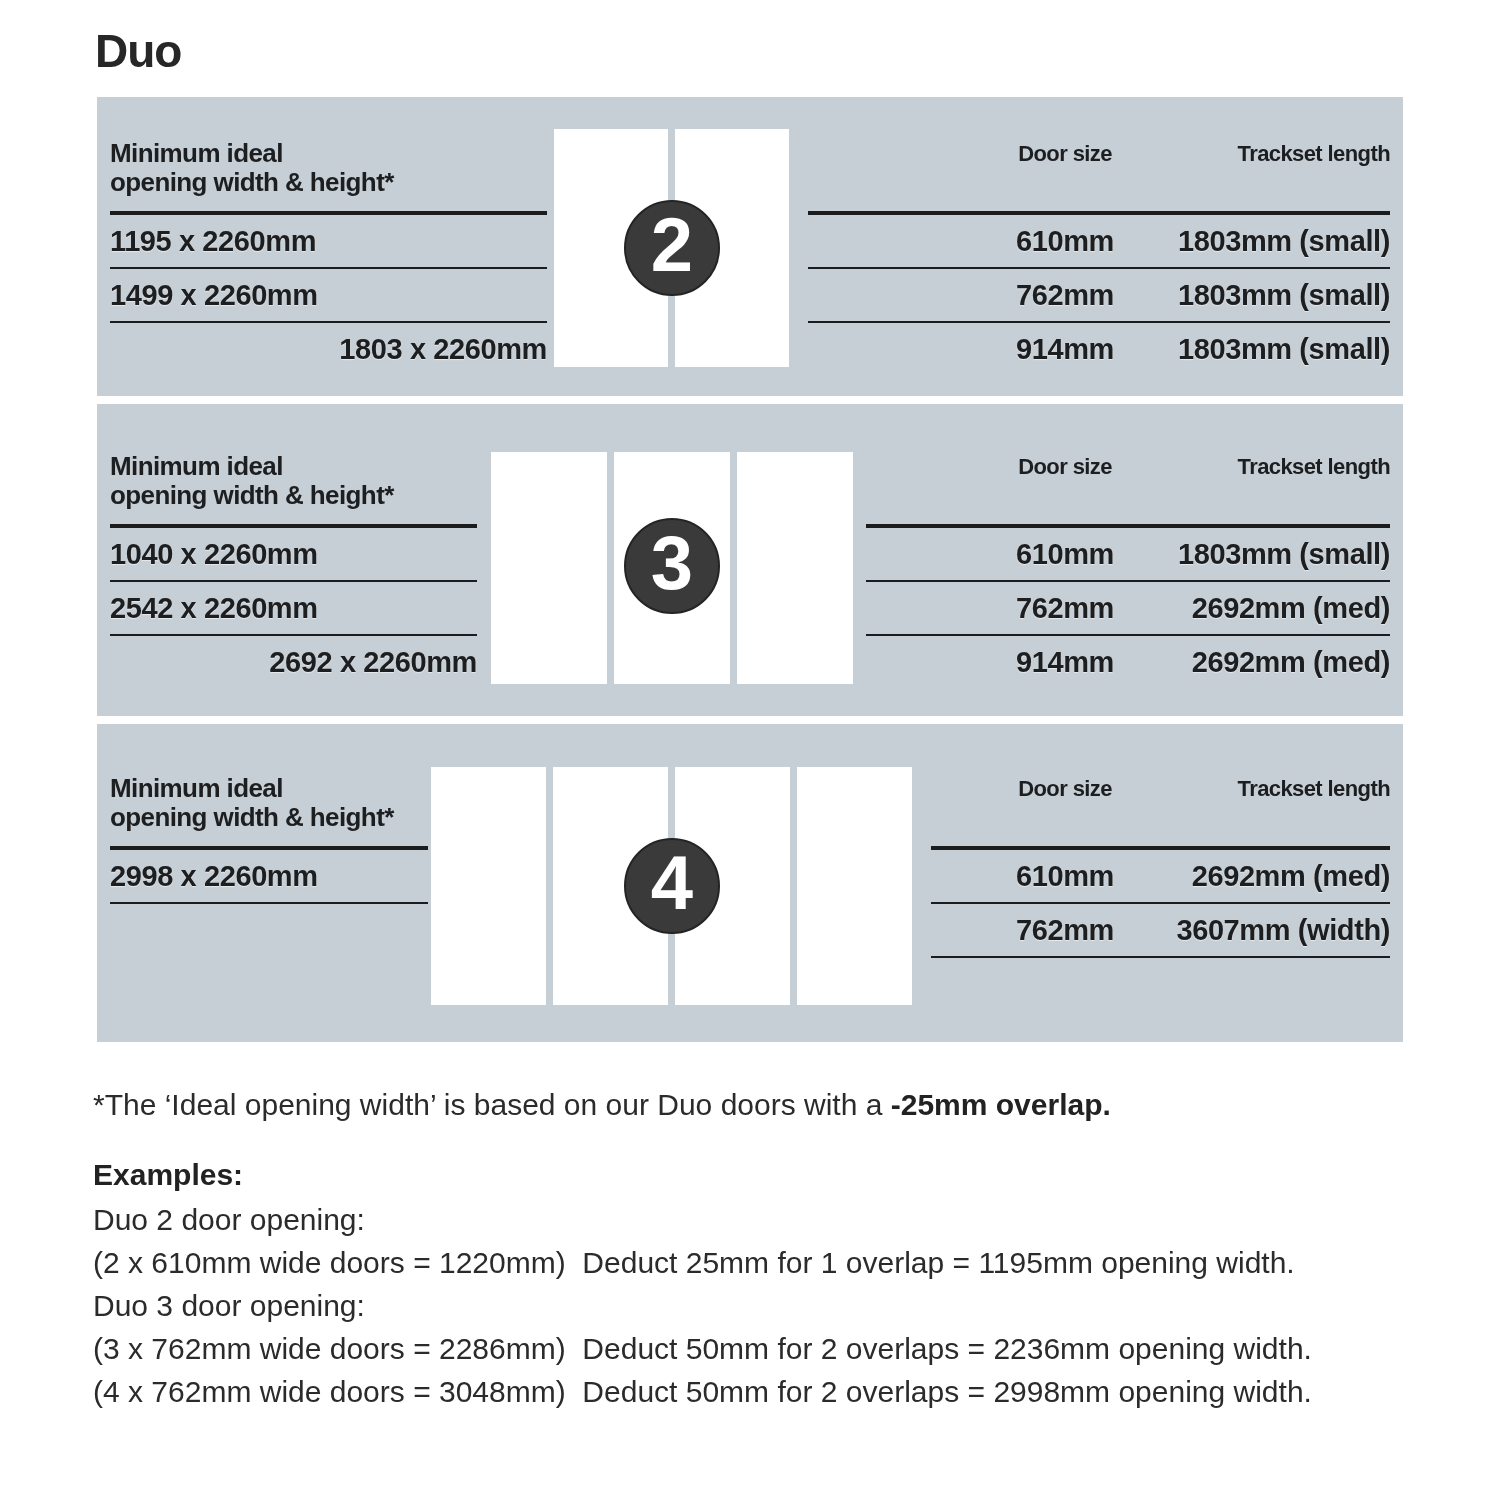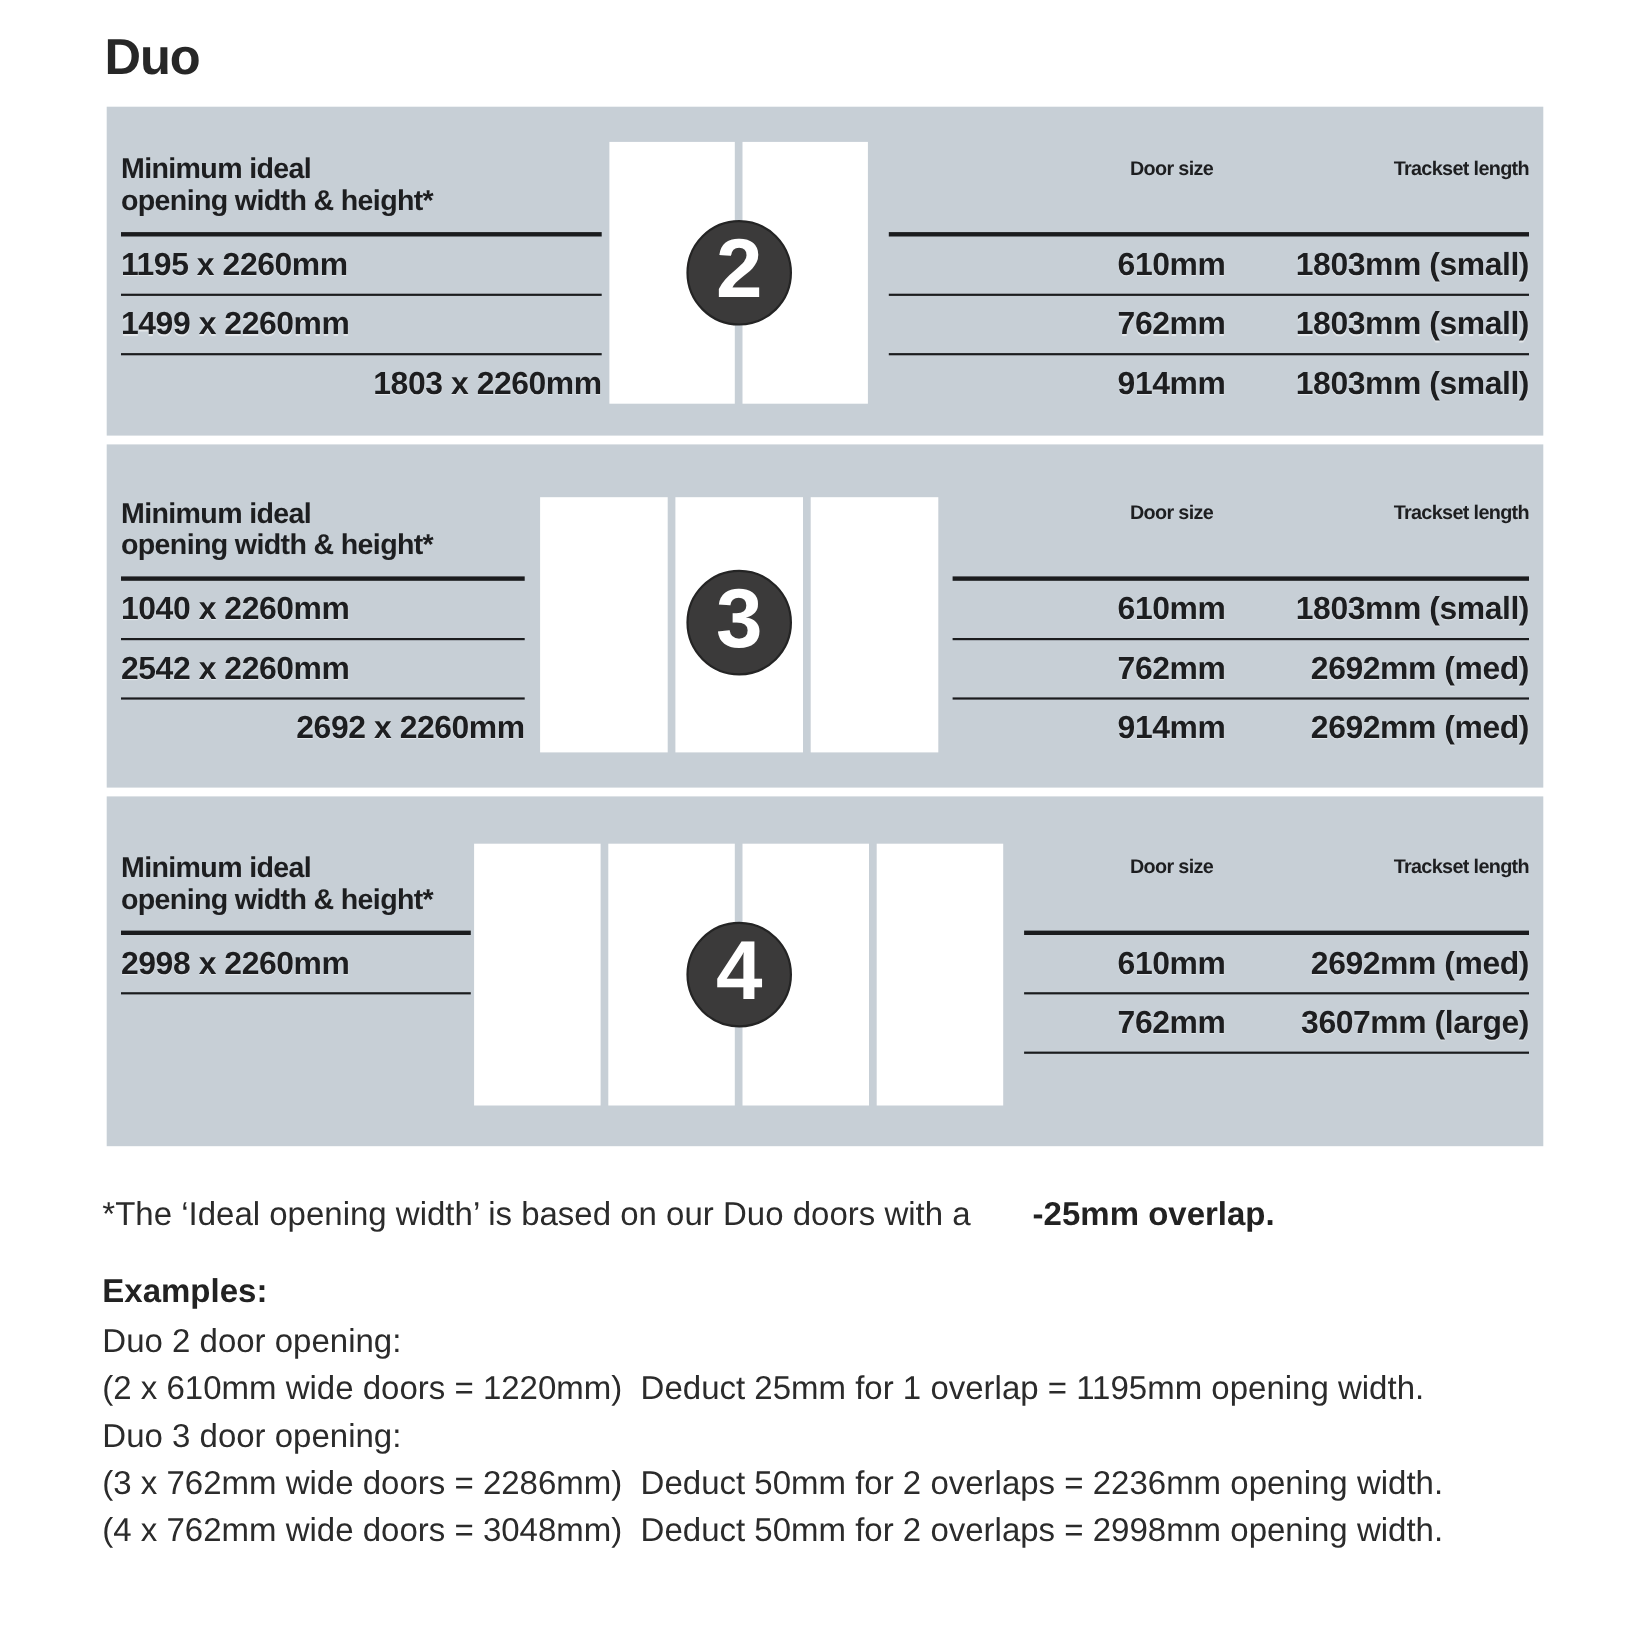--- a/index.html
+++ b/index.html
@@ -55,21 +55,21 @@
   #sec2 .left-table { width:367px; } #sec2 .right-table { width:524px; }
   #sec3 .left-table { width:318px; } #sec3 .right-table { width:459px; }
 
   .left-header {
     position:absolute; top:42px; left:0;
     font-size:26px; font-weight:bold; line-height:29px;
     letter-spacing:-0.6px; white-space:nowrap; color:#1d1e20;
   }
   .right-header {
     position:absolute; top:42px; left:0; right:0;
-    display:flex; font-size:18px; font-weight:bold; line-height:29px;
+    display:flex; font-size:22px; font-weight:bold; line-height:29px;
     letter-spacing:-0.6px; color:#1d1e20;
   }
   .thick-line { position:absolute; top:114px; left:0; right:0; height:4px; background:#1b1c1e; }
 
   .rows { position:absolute; top:118px; left:0; right:0; }
   .row {
     height:52px; display:flex; align-items:center;
     border-bottom:2px solid #1b1c1e;
     font-size:29px; font-weight:bold; letter-spacing:-0.4px; color:#1d1e20;
     text-shadow:0 1px 1px rgba(255,255,255,0.55);
@@ -79,21 +79,21 @@
 
   .spacer { flex:1; }
   .door-col  { width:160px; text-align:center; }
   .track-col { width:245px; text-align:right; }
 
   
   .footnote {
     position:absolute; left:93px; top:1088px; margin:0;
     font-size:30px; color:#2b2b2b; white-space:nowrap;
   }
-  .footnote strong { font-weight:bold; color:#222;margin-left:48px; }
+  .footnote strong { font-weight:bold; color:#222; }
   .examples-heading {
     position:absolute; left:93px; top:1158px; margin:0;
     font-size:30px; font-weight:bold; color:#222;
   }
   .examples { position:absolute; left:93px; top:1198px; font-size:30px; color:#2b2b2b; }
   .example-label  { line-height:43px; white-space:pre-wrap; }
   .example-detail { line-height:43px; white-space:pre-wrap; }
 </style>
 </head>
 <body>
@@ -234,21 +234,21 @@
       <div class="thick-line"></div>
       <div class="rows">
         <div class="row">
           <span class="spacer"></span>
           <span class="door-col">610mm</span>
           <span class="track-col">2692mm (med)</span>
         </div>
         <div class="row">
           <span class="spacer"></span>
           <span class="door-col">762mm</span>
-          <span class="track-col">3607mm (large)</span>
+          <span class="track-col">3607mm (width)</span>
         </div>
       </div>
     </div>
   </section>
 
   <p class="footnote"><span>*The ‘Ideal opening width’ is based on our Duo doors with a </span><strong>-25mm overlap.</strong></p>
 
   <h2 class="examples-heading">Examples:</h2>
 
   <div class="examples">

